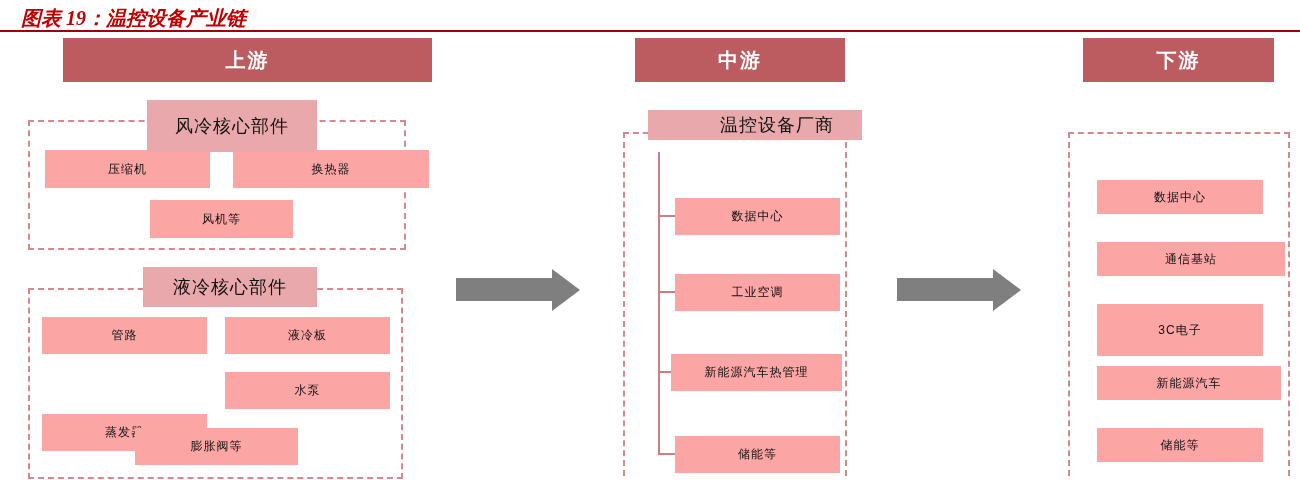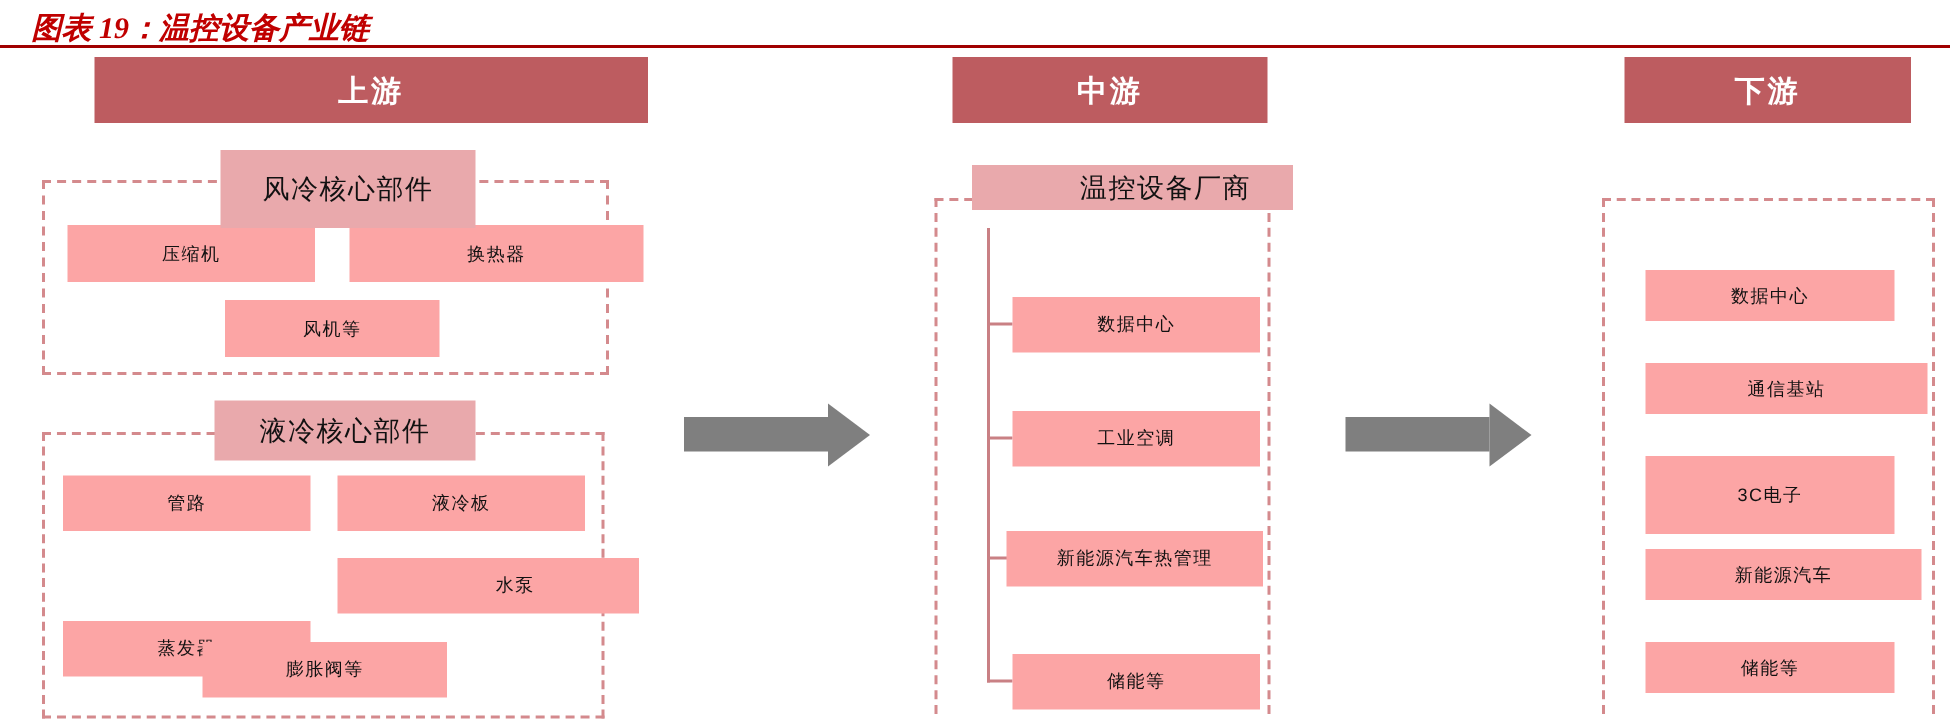--- a/index.html
+++ b/index.html
@@ -38,21 +38,21 @@
   <div class="group-tab" style="left:147px;top:100px;width:170px;height:52px;">风冷核心部件</div>
   <div class="item-box" style="left:45px;top:150px;width:165px;height:38px;">压缩机</div>
   <div class="item-box" style="left:214px;top:150px;width:196px;height:38px;margin-left:19px;">换热器</div>
   <div class="item-box" style="left:150px;top:200px;width:143px;height:38px;">风机等</div>
 
   <div class="dash-box" style="left:28px;top:288px;width:371px;height:187px;"></div>
   <div class="group-tab" style="left:143px;top:267px;width:174px;height:40px;">液冷核心部件</div>
   <div class="item-box" style="left:42px;top:317px;width:165px;height:37px;">管路</div>
   <div class="item-box" style="left:225px;top:317px;width:165px;height:37px;">液冷板</div>
   <div class="item-box" style="left:42px;top:372px;width:165px;height:37px;margin-top:42px;">蒸发器</div>
-  <div class="item-box" style="left:225px;top:372px;width:165px;height:37px;padding-left:36px;">水泵</div>
+  <div class="item-box" style="left:225px;top:372px;width:165px;height:37px;">水泵</div>
   <div class="item-box" style="left:135px;top:428px;width:163px;height:37px;">膨胀阀等</div>
 
   <div class="arrow-body" style="left:456px;top:278px;width:96px;height:23px;"></div>
   <div class="arrow-head" style="left:552px;top:268.5px;"></div>
 
   <div class="dash-box open-bottom" style="left:623px;top:132px;width:220px;height:352px;"></div>
   <div class="group-tab" style="left:648px;top:110px;width:170px;height:30px;padding-left:44px;">温控设备厂商</div>
 
   <div class="conn" style="left:658px;top:152px;width:2px;height:303px;"></div>
   <div class="conn" style="left:658px;top:215px;width:17px;height:2px;"></div>

